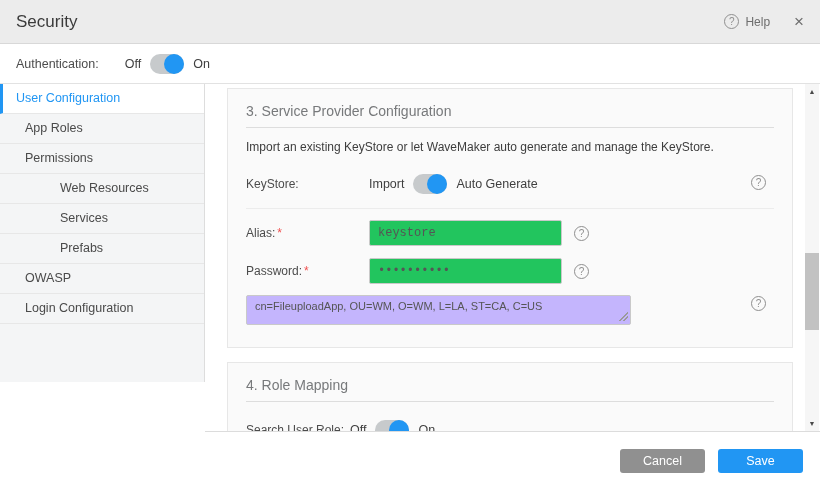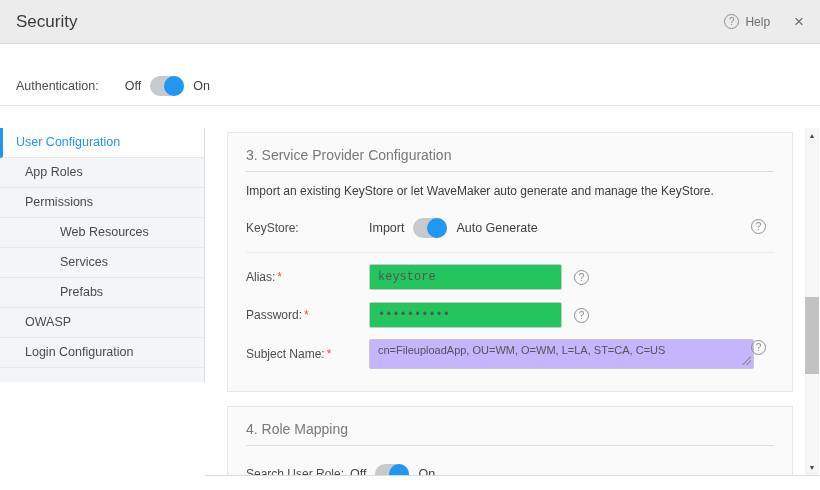--- a/index.html
+++ b/index.html
@@ -6,21 +6,21 @@
     --accent:#2196f3;
     --red:#f0504f;
     --cancel:#909090;
   }
   *{box-sizing:border-box;}
   html,body{margin:0;padding:0;}
   body{
     width:820px;height:490px;overflow:hidden;background:#fff;
     font-family:"Liberation Sans",sans-serif;color:#4c4c4c;
   }
-  .app{width:820px;height:382px;display:flex;flex-direction:column;background:#fff;gap:22px;}
+  .app{width:820px;height:382px;display:flex;flex-direction:column;background:#fff;}
 
   
   .titlebar{
     height:44px;flex:0 0 44px;background:#ececec;border-bottom:1px solid #d8d8d8;
     display:flex;align-items:center;padding:0 16px;
   }
   .titlebar .page-title{flex:1;font-size:17px;font-weight:400;color:#3b3b3b;margin:0;}
   .help-btn{display:flex;align-items:center;gap:6px;color:#6e6e6e;font-size:12px;margin-right:24px;cursor:pointer;}
   .qcircle{
     width:15px;height:15px;border:1px solid #8f8f8f;border-radius:50%;
@@ -176,23 +176,20 @@
 
           <div class="form-row row-password">
             <span class="f-label">
               <span>Password:</span><span class="req">*</span>
             </span>
             <input class="text-input" type="text" value="••••••••••" style="">
             <span class="qcircle q-after">?</span>
           </div>
 
           <div class="form-row row-subject">
-            <span class="f-label" style="margin-top:8px;">
-              <span>Subject Name:</span><span class="req">*</span>
-            </span>
             <span class="ta-wrap">
               <textarea class="subject" style="">cn=FileuploadApp, OU=WM, O=WM, L=LA, ST=CA, C=US</textarea>
               <i class="resize-handle"></i>
             </span>
             <span class="qcircle q-right">?</span>
           </div>
         </div>
 
         <div class="card second">
           <h2>4. Role Mapping</h2>

